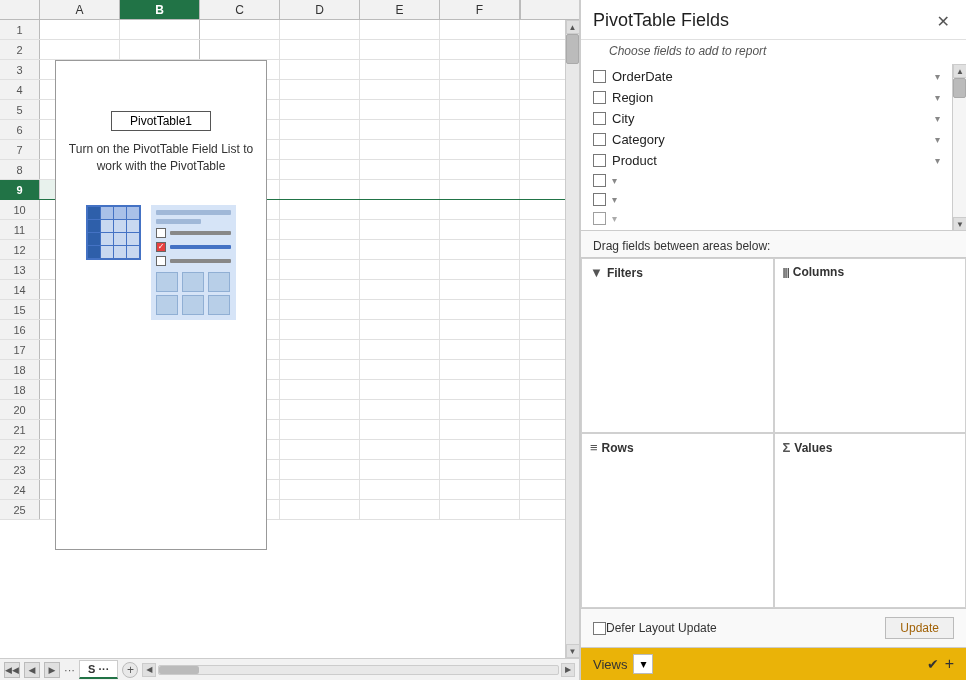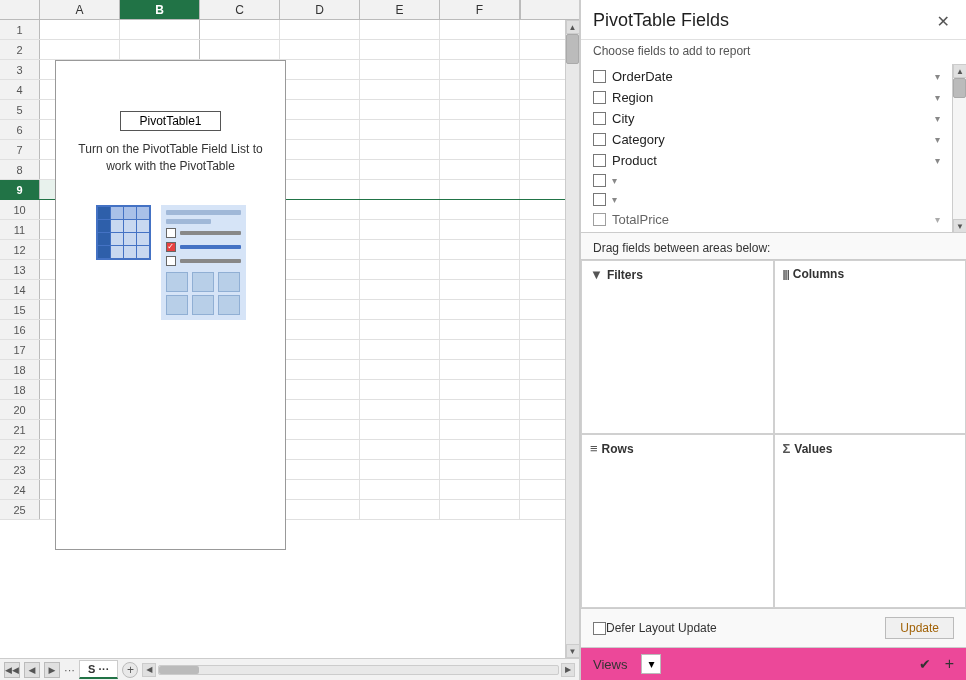--- a/index.html
+++ b/index.html
@@ -313,24 +313,25 @@
     }
     .close-btn {
       font-size: 16px;
       color: #555;
       cursor: pointer;
       background: none;
       border: none;
       padding: 2px 4px;
     }
     .panel-subtitle {
-      padding: 4px 12px 6px;
+      padding: 4px 28px 6px;
       font-size: 12px;
       color: #555;
       background: #fff;
+      font-style: italic;
     }
     .fields-list {
       background: #fff;
       border-bottom: 1px solid #ccc;
       padding: 2px 0;
       max-height: 200px;
       overflow-y: auto;
     }
     .field-item {
       display: flex;
@@ -417,22 +418,22 @@
       padding: 3px 14px;
       font-size: 12px;
       color: #a16207;
       cursor: pointer;
     }
     .views-row {
       border-top: 1px solid #ccc;
       padding: 6px 12px;
       display: flex;
       align-items: center;
-      gap: 14px;
-      background: #ec4899;
+      gap: 6px;
+      background: #eab308;
     }
     .views-label {
       font-size: 13px;
       color: #333;
     }
     .views-dropdown {
       border: 1px solid #bbb;
       background: #fff;
       padding: 2px 6px;
       font-size: 12px;
@@ -701,21 +702,21 @@
           <div class="cell"></div>
           <div class="cell col-b-cell"></div>
           <div class="cell"></div>
           <div class="cell"></div>
           <div class="cell"></div>
           <div class="cell"></div>
         </div>
     </div>
 
     <div class="relative-container" style="position:absolute;top:20px;left:0;width:520px;height:640px;pointer-events:none;">
-      <div style="position:absolute;top:40px;left:55px;width:231px;height:490px;border:1px solid #999;background:#fff;display:flex;flex-direction:column;align-items:center;padding:10px;pointer-events:auto;">
+      <div style="position:absolute;top:40px;left:55px;width:212px;height:490px;border:1px solid #999;background:#fff;display:flex;flex-direction:column;align-items:center;padding:10px;pointer-events:auto;">
         <div style="height:20px;"></div>
         <div class="pivot-title-box">PivotTable1</div>
         <div class="pivot-instruction">Turn on the PivotTable Field List to work with the PivotTable</div>
 
         <div class="pivot-illustration">
           <div class="illus-left">
 
             <div style="width:55px;height:55px;background:#4472c4;display:grid;grid-template-columns:repeat(4,1fr);grid-template-rows:repeat(4,1fr);gap:1px;padding:2px;">
               <div style="background:#2e5faa;"></div>
               <div style="background:#a9c0e8;"></div>
@@ -835,21 +836,20 @@
         <span class="field-arrow">▾</span>
       </div>
 
       <div class="field-item">
         <div class="field-checkbox"></div>
         <span class="field-arrow">▾</span>
       </div>
 
       <div class="field-item" style="opacity:0.7;">
         <div class="field-checkbox"></div>
-        <span class="field-label">TotalPrice</span>
         <span class="field-arrow">▾</span>
       </div>
     </div>
 
     <div style="width:14px;background:#e8e8e8;border-left:1px solid #ccc;display:flex;flex-direction:column;">
       <div style="width:14px;height:14px;background:#e0e0e0;border:1px solid #ccc;display:flex;align-items:center;justify-content:center;font-size:8px;color:#555;cursor:pointer;">▲</div>
       <div style="flex:1;background:#f5f5f5;">
         <div style="width:100%;height:20px;background:#bbb;border:1px solid #aaa;border-radius:2px;"></div>
       </div>
       <div style="width:14px;height:14px;background:#e0e0e0;border:1px solid #ccc;display:flex;align-items:center;justify-content:center;font-size:8px;color:#555;cursor:pointer;">▼</div>

